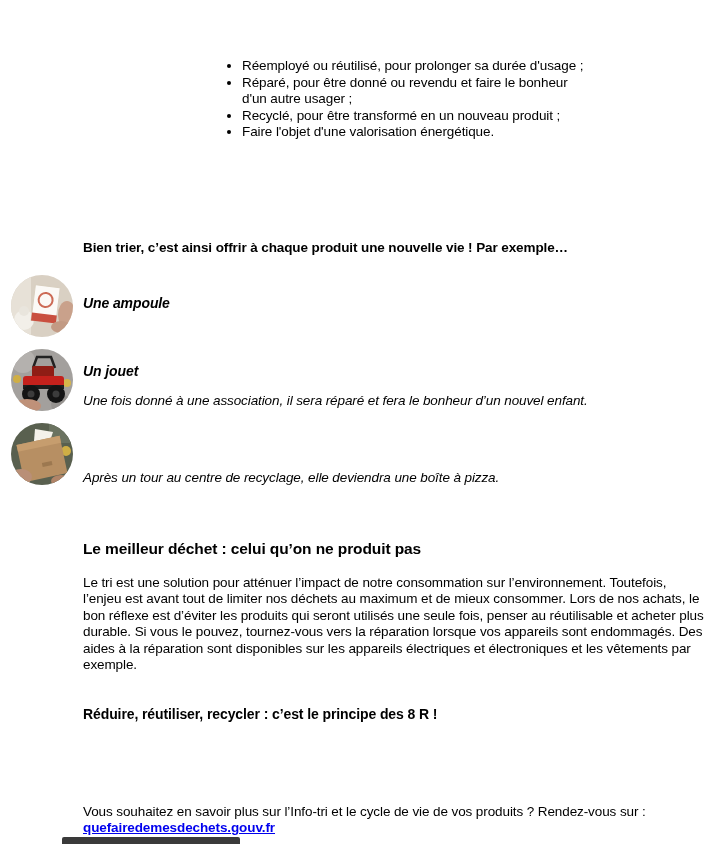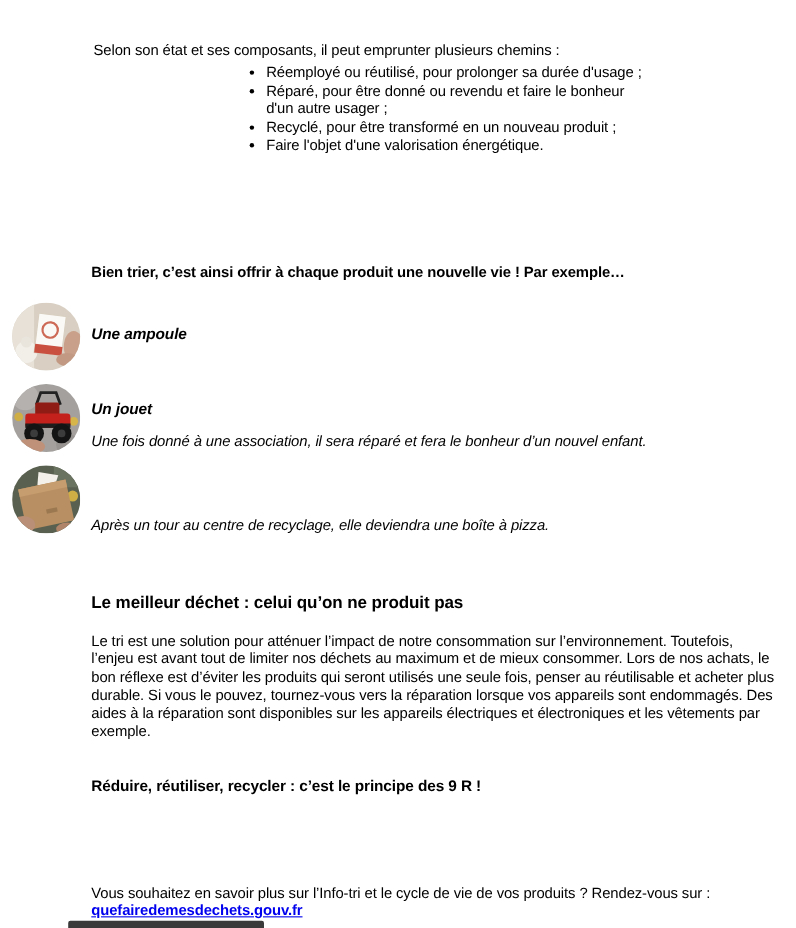--- a/index.html
+++ b/index.html
@@ -60,21 +60,20 @@
   .footer-bar{
     position:absolute;left:62px;top:837px;width:178px;height:7px;
     background:#3a3a3a;border-radius:2px 2px 0 0;
   }
 </style>
 </head>
 <body>
 
 <div class="page">
 
-  <p class="txt intro">Selon son état et ses composants, il peut emprunter plusieurs chemins :</p>
 
   <ul class="paths">
     <li><span></span><span class="b">Réemployé ou réutilisé</span><span>, pour prolonger sa durée d'usage ;</span></li>
     <li><span></span><span class="b">Réparé</span><span>, pour être donné ou revendu et faire le bonheur d'un autre usager ;</span></li>
     <li><span></span><span class="b">Recyclé</span><span>, pour être transformé en un nouveau produit ;</span></li>
     <li><span>Faire l'objet d'une </span><span class="b">valorisation énergétique</span><span>.</span></li>
   </ul>
 
   <p class="examples-title">Bien trier, c’est ainsi offrir à chaque produit une nouvelle vie ! Par exemple…</p>
 
@@ -129,19 +128,19 @@
       </g>
       <ellipse cx="10" cy="54" rx="11" ry="8" fill="#b98f77"></ellipse>
       <ellipse cx="50" cy="58" rx="10" ry="6" fill="#b08468"></ellipse>
     </svg>
   </div>
   <p class="ex-desc ed3">Après un tour au centre de recyclage, elle deviendra une boîte à pizza.</p>
 
   <h2 class="h2">Le meilleur déchet : celui qu’on ne produit pas</h2>
   <p class="txt para1">Le tri est une solution pour atténuer l’impact de notre consommation sur l’environnement. Toutefois, l’enjeu est avant tout de limiter nos déchets au maximum et de mieux consommer. Lors de nos achats, le bon réflexe est d’éviter les produits qui seront utilisés une seule fois, penser au réutilisable et acheter plus durable. Si vous le pouvez, tournez-vous vers la réparation lorsque vos appareils sont endommagés. Des aides à la réparation sont disponibles sur les appareils électriques et électroniques et les vêtements par exemple.</p>
 
-  <h3 class="h3">Réduire, réutiliser, recycler : c’est le principe des 9 R !</h3>
+  <h3 class="h3">Réduire, réutiliser, recycler : c’est le principe des 8 R !</h3>
 
   <p class="txt cta"><span>Vous souhaitez en savoir plus sur l’Info-tri et le cycle de vie de vos produits ? Rendez-vous sur : </span><a class="site-link">quefairedemesdechets.gouv.fr</a></p>
 
   <div class="footer-bar"></div>
 
 </div>
 
 </body></html>

